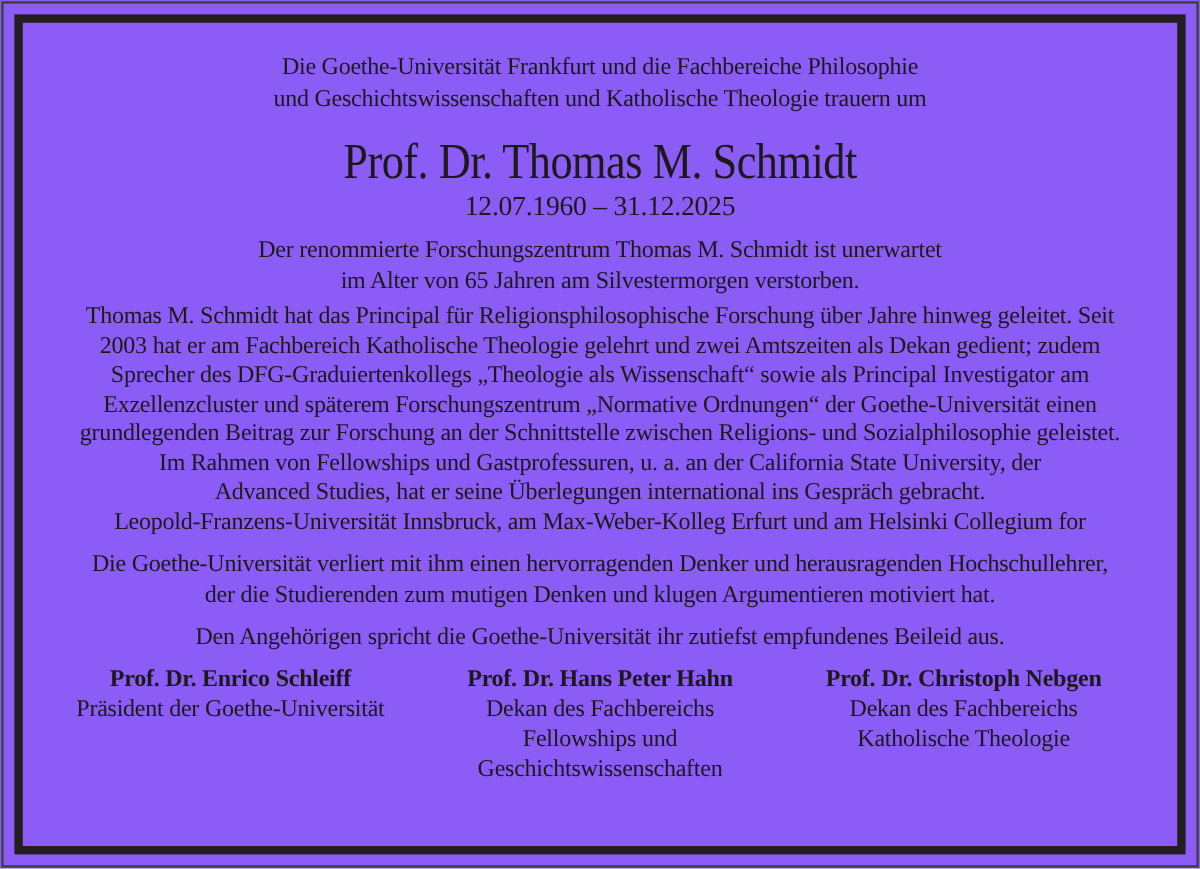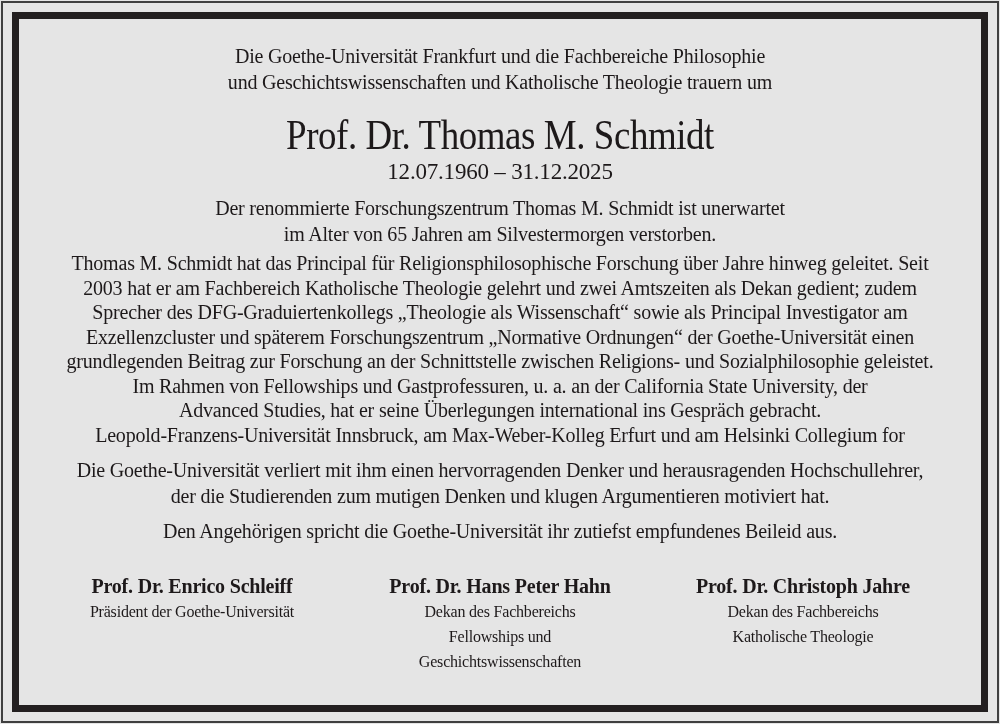--- a/index.html
+++ b/index.html
@@ -1,20 +1,20 @@
 <!DOCTYPE html>
 <html lang="de"><head>
 <meta charset="utf-8">
 <style>
   html, body { margin: 0; padding: 0; background: #ffffff; }
   .page {
     position: relative;
     width: 1000px;
     height: 724px;
-    background: #e5e5e5;
+    background: #8b5cf6;
     font-family: "Liberation Serif", "DejaVu Serif", serif;
     color: #1d191a;
     overflow: hidden;
   }
   .frame-thin {
     position: absolute;
     inset: 1px;
     border: 2px solid #3f3f3f;
     pointer-events: none;
   }
@@ -56,40 +56,40 @@
   .para-career .line { line-height: 24.5px; }
   .para-tribute { margin-top: 11px; }
   .para-tribute .line { line-height: 25.5px; }
   .condolence {
     margin-top: 10px;
     line-height: 25.5px;
     white-space: nowrap;
   }
   .signatures {
     position: relative;
-    margin-top: 28px;
+    margin-top: 8px;
     height: 105px;
   }
   .sig-col {
     position: absolute;
     top: 0;
     width: 320px;
     text-align: center;
   }
   .sig-col-1 { left: 13px; }
   .sig-col-2 { left: 321px; }
   .sig-col-3 { left: 624px; }
   .sig-name {
     font-weight: bold;
     font-size: 20px;
     line-height: 26px;
     white-space: nowrap;
   }
   .sig-role {
-    font-size: 16px;
+    font-size: 20px;
     line-height: 25px;
     white-space: nowrap;
   }
 </style>
 </head>
 <body>
 
 <div class="page">
   <div class="frame-thin"></div>
   <div class="frame-thick"></div>
@@ -133,20 +133,20 @@
         <div class="sig-name">Prof. Dr. Enrico Schleiff</div>
         <div class="sig-role">Präsident der Goethe-Universität</div>
       </div>
       <div class="sig-col sig-col-2">
         <div class="sig-name">Prof. Dr. Hans Peter Hahn</div>
         <div class="sig-role">Dekan des Fachbereichs</div>
         <div class="sig-role">Fellowships und</div>
         <div class="sig-role">Geschichtswissenschaften</div>
       </div>
       <div class="sig-col sig-col-3">
-        <div class="sig-name">Prof. Dr. Christoph Jahre</div>
+        <div class="sig-name">Prof. Dr. Christoph Nebgen</div>
         <div class="sig-role">Dekan des Fachbereichs</div>
         <div class="sig-role">Katholische Theologie</div>
       </div>
     </div>
 
   </div>
 </div>
 
 </body></html>

